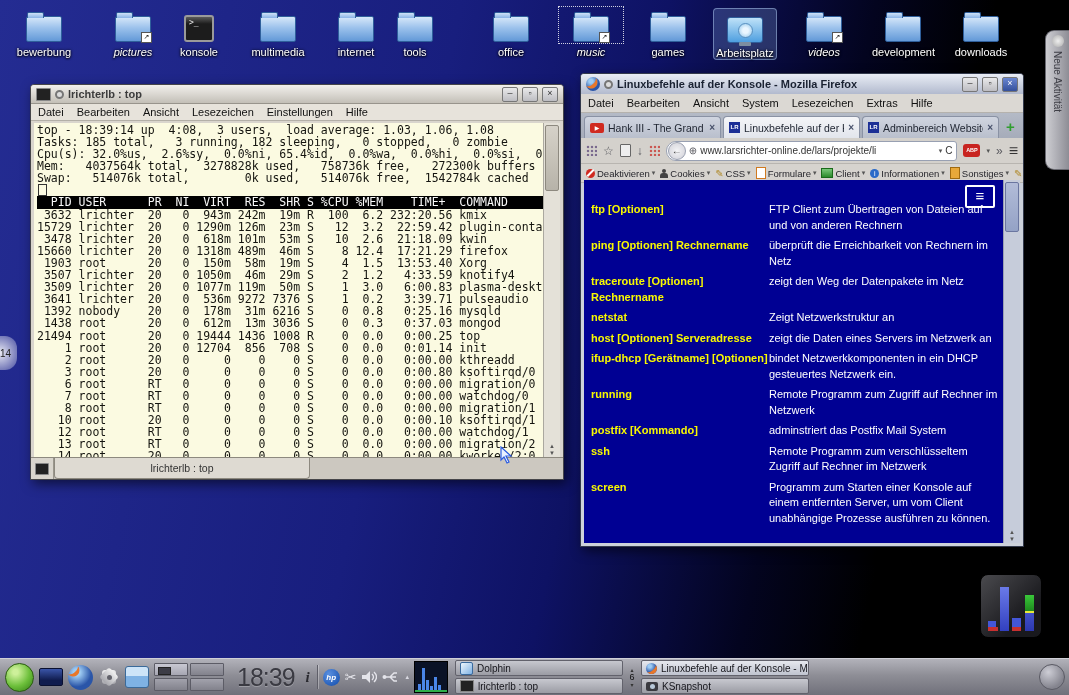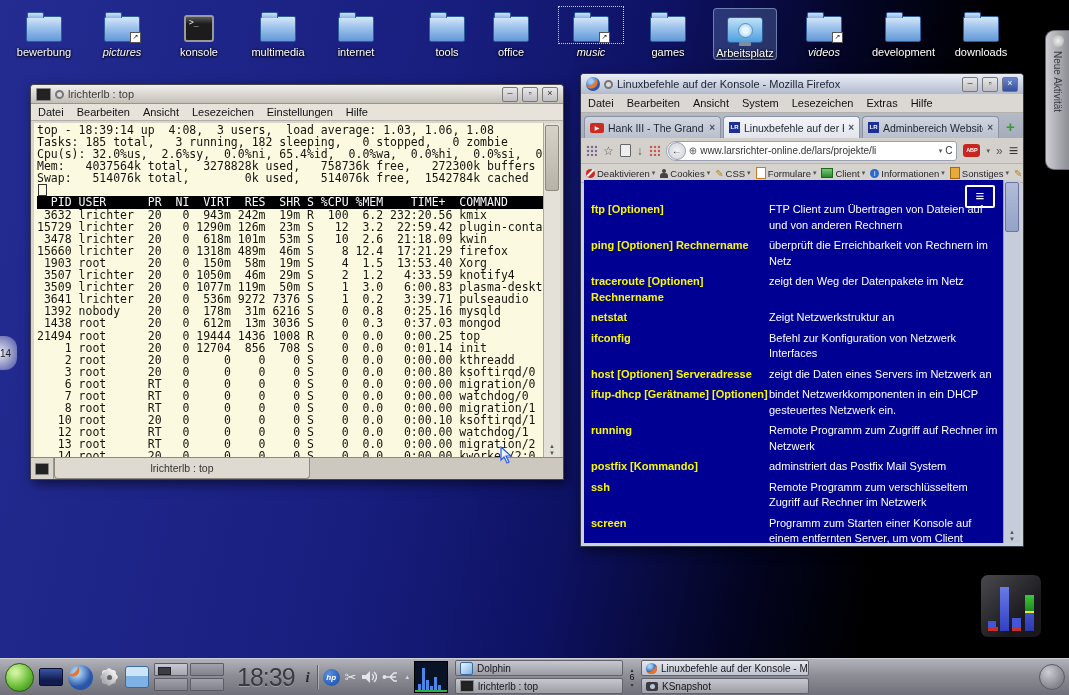--- a/index.html
+++ b/index.html
@@ -36,21 +36,21 @@
        display:flex;flex-direction:column;align-items:center;padding-top:4px;box-sizing:border-box;}
   .activitytab .circ2{width:12px;height:12px;border-radius:50%;background:radial-gradient(#eee,#aaa);margin-bottom:4px;}
   .activitytab .vtext{writing-mode:vertical-rl;font-size:10px;color:#3e3e46;}
   .chartwidget{position:absolute;left:980px;top:574px;width:60px;height:62px;border-radius:8px;
        background:linear-gradient(135deg,#4a4a4e,#19191d 70%);border:1px solid #000;}
   .chartwidget .bar{position:absolute;bottom:6px;}
 
   
   .window{position:absolute;border-radius:4px 4px 0 0;box-shadow:3px 4px 12px rgba(0,0,0,.55);}
   .tbar{display:flex;align-items:center;gap:4px;padding:0 5px;border-radius:3px 3px 0 0;}
-  .tbar .title{flex:1;font-size:11px;font-weight:normal;white-space:nowrap;overflow:hidden;}
+  .tbar .title{flex:1;font-size:11px;font-weight:bold;white-space:nowrap;overflow:hidden;}
   .wbtn{width:14px;height:13px;border:1px solid #777;border-radius:2px;font-size:9px;line-height:11px;text-align:center;
         background:linear-gradient(#e9e9ea,#bdbdc2);color:#333;}
   .circ{width:9px;height:9px;border:2px solid #777;border-radius:50%;background:#ddd;box-sizing:border-box;}
   .menubar{display:flex;gap:13px;align-items:center;font-size:11px;color:#111;padding:0 7px;}
 
   
   #term{left:30px;top:84px;width:532px;height:394px;background:#d9d5cd;border:1px solid #46464a;}
   #term .tbar{height:18px;background:linear-gradient(#f2f0ec,#c3bfb7);border-bottom:1px solid #98948c;color:#3c3c3c;}
   #term .menubar{height:16px;background:#e7e3db;border-bottom:1px solid #b3afa7;}
   #term .content{position:absolute;top:38px;left:3px;right:19px;bottom:22px;background:#fbfae1;overflow:hidden;
@@ -177,21 +177,21 @@
 </style>
 </head>
 <body>
 
 <div class="dicon" style="left:13px">
   <div class="iconwrap">
       <div class="folder"></div>
     </div>
   <div class="dlabel">bewerbung</div>
 </div>
-<div class="dicon" style="left:91px">
+<div class="dicon" style="left:102px">
   <div class="iconwrap">
       <div class="folder">
         <span class="emblem">↗</span>
       </div>
     </div>
   <div class="dlabel it">pictures</div>
 </div>
 <div class="dicon" style="left:168px">
   <div class="iconwrap">
       <div class="termicon">&gt;_</div>
@@ -203,21 +203,21 @@
       <div class="folder"></div>
     </div>
   <div class="dlabel">multimedia</div>
 </div>
 <div class="dicon" style="left:325px">
   <div class="iconwrap">
       <div class="folder"></div>
     </div>
   <div class="dlabel">internet</div>
 </div>
-<div class="dicon" style="left:416px">
+<div class="dicon" style="left:384px">
   <div class="iconwrap">
       <div class="folder"></div>
     </div>
   <div class="dlabel">tools</div>
 </div>
 <div class="dicon" style="left:480px">
   <div class="iconwrap">
       <div class="folder"></div>
     </div>
   <div class="dlabel">office</div>
@@ -437,24 +437,20 @@
       </div>
     <div class="cmd-row">
         <div class="cmd-name">traceroute [Optionen] Rechnername</div>
         <div class="cmd-desc">zeigt den Weg der Datenpakete im Netz</div>
       </div>
     <div class="cmd-row">
         <div class="cmd-name">netstat</div>
         <div class="cmd-desc">Zeigt Netzwerkstruktur an</div>
       </div>
     <div class="cmd-row">
-        <div class="cmd-name">ifconfig</div>
-        <div class="cmd-desc">Befehl zur Konfiguration von Netzwerk Interfaces</div>
-      </div>
-    <div class="cmd-row">
         <div class="cmd-name">host [Optionen] Serveradresse</div>
         <div class="cmd-desc">zeigt die Daten eines Servers im Netzwerk an</div>
       </div>
     <div class="cmd-row">
         <div class="cmd-name">ifup-dhcp [Gerätname] [Optionen]</div>
         <div class="cmd-desc">bindet Netzwerkkomponenten in ein DHCP gesteuertes Netzwerk ein.</div>
       </div>
     <div class="cmd-row">
         <div class="cmd-name">running</div>
         <div class="cmd-desc">Remote Programm zum Zugriff auf Rechner im Netzwerk</div>

